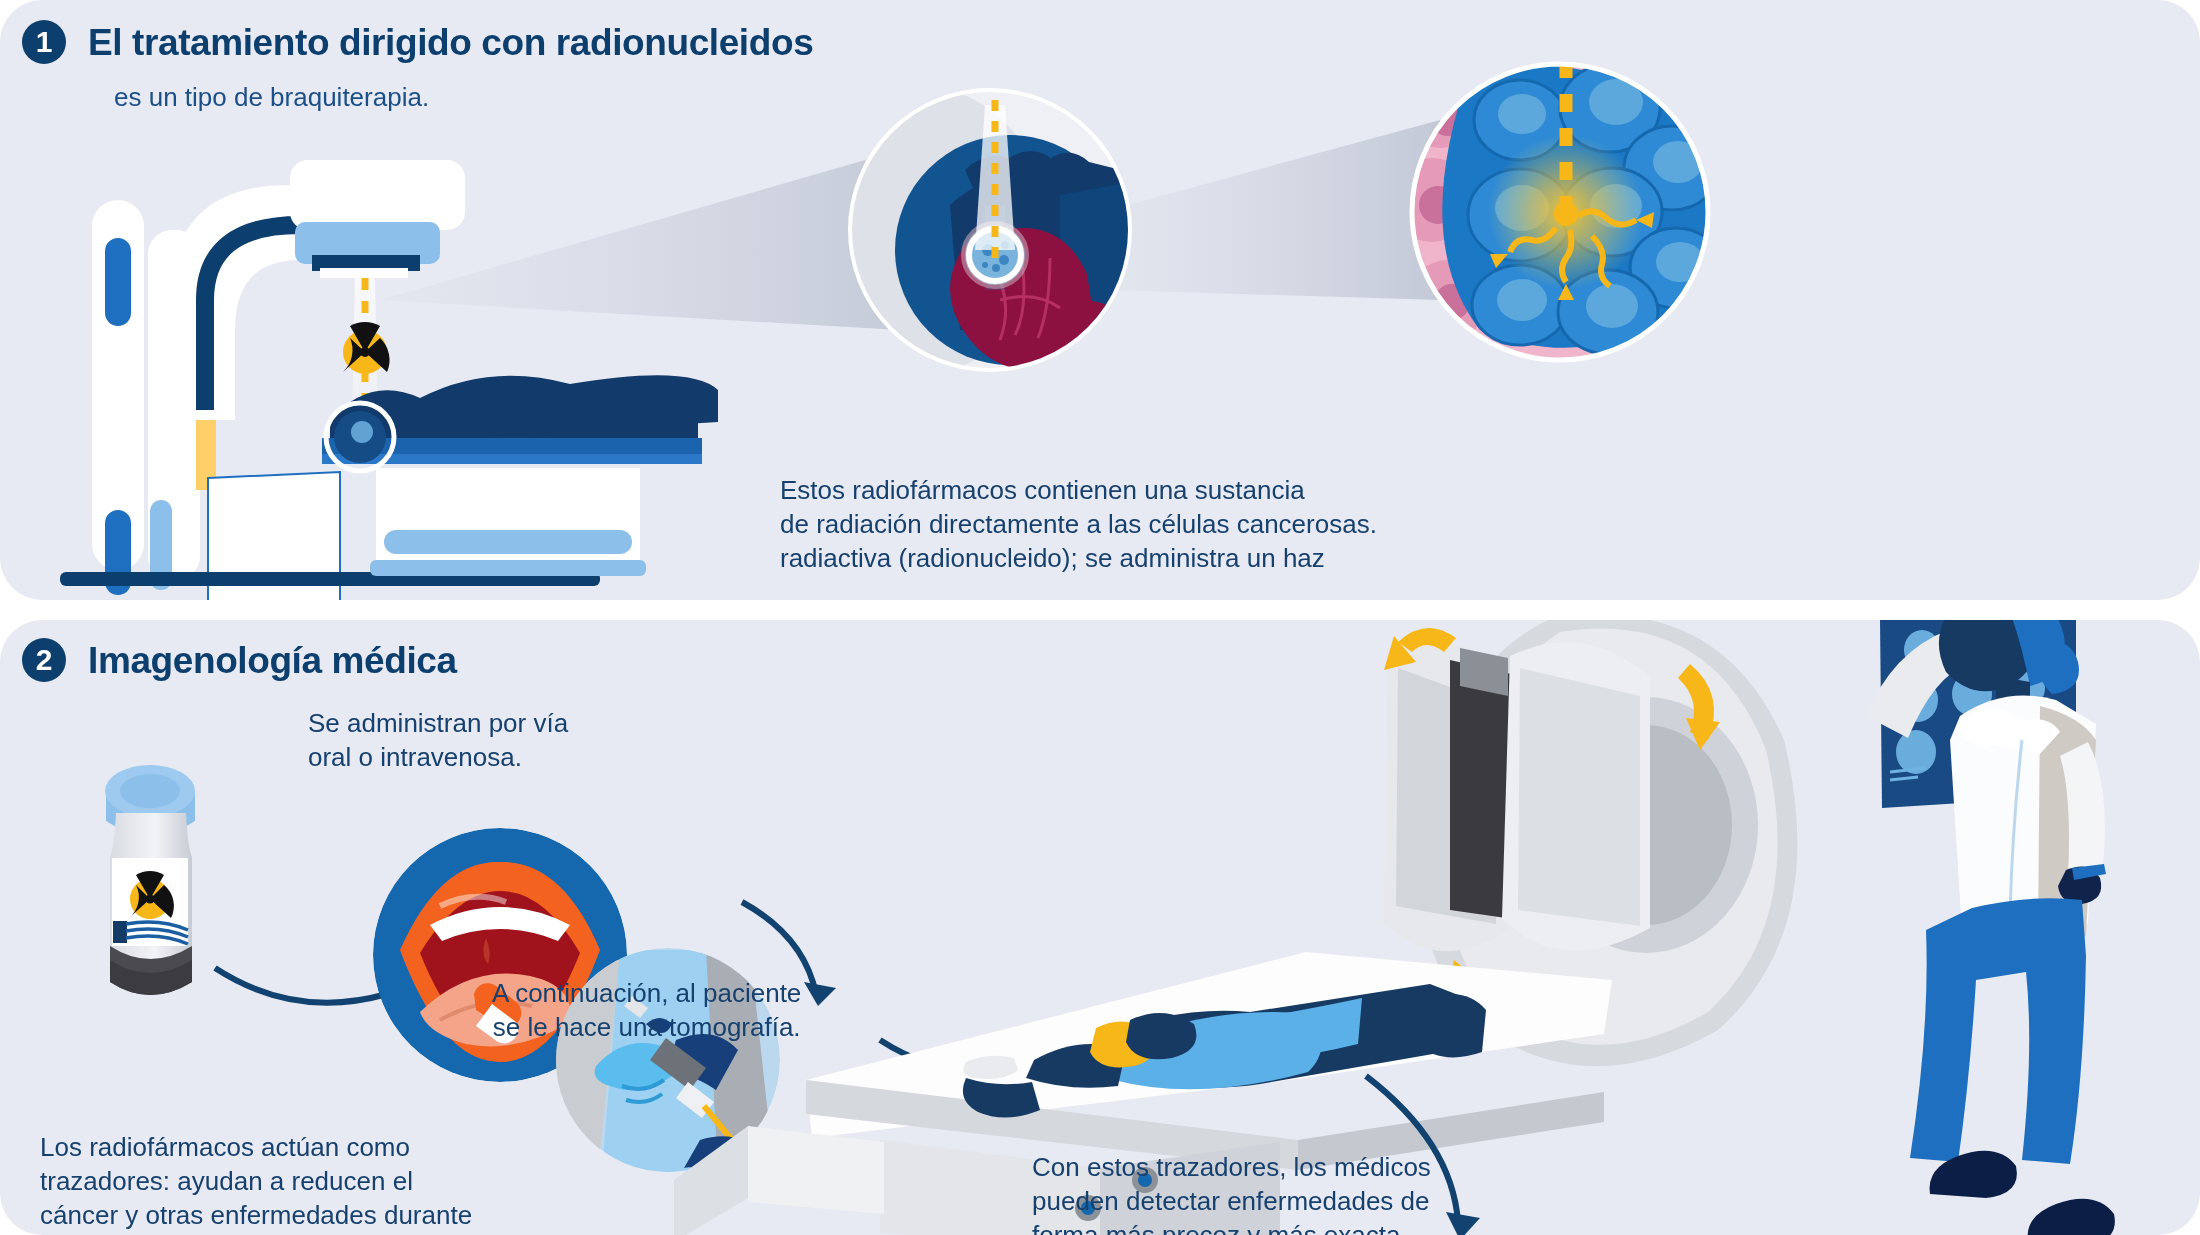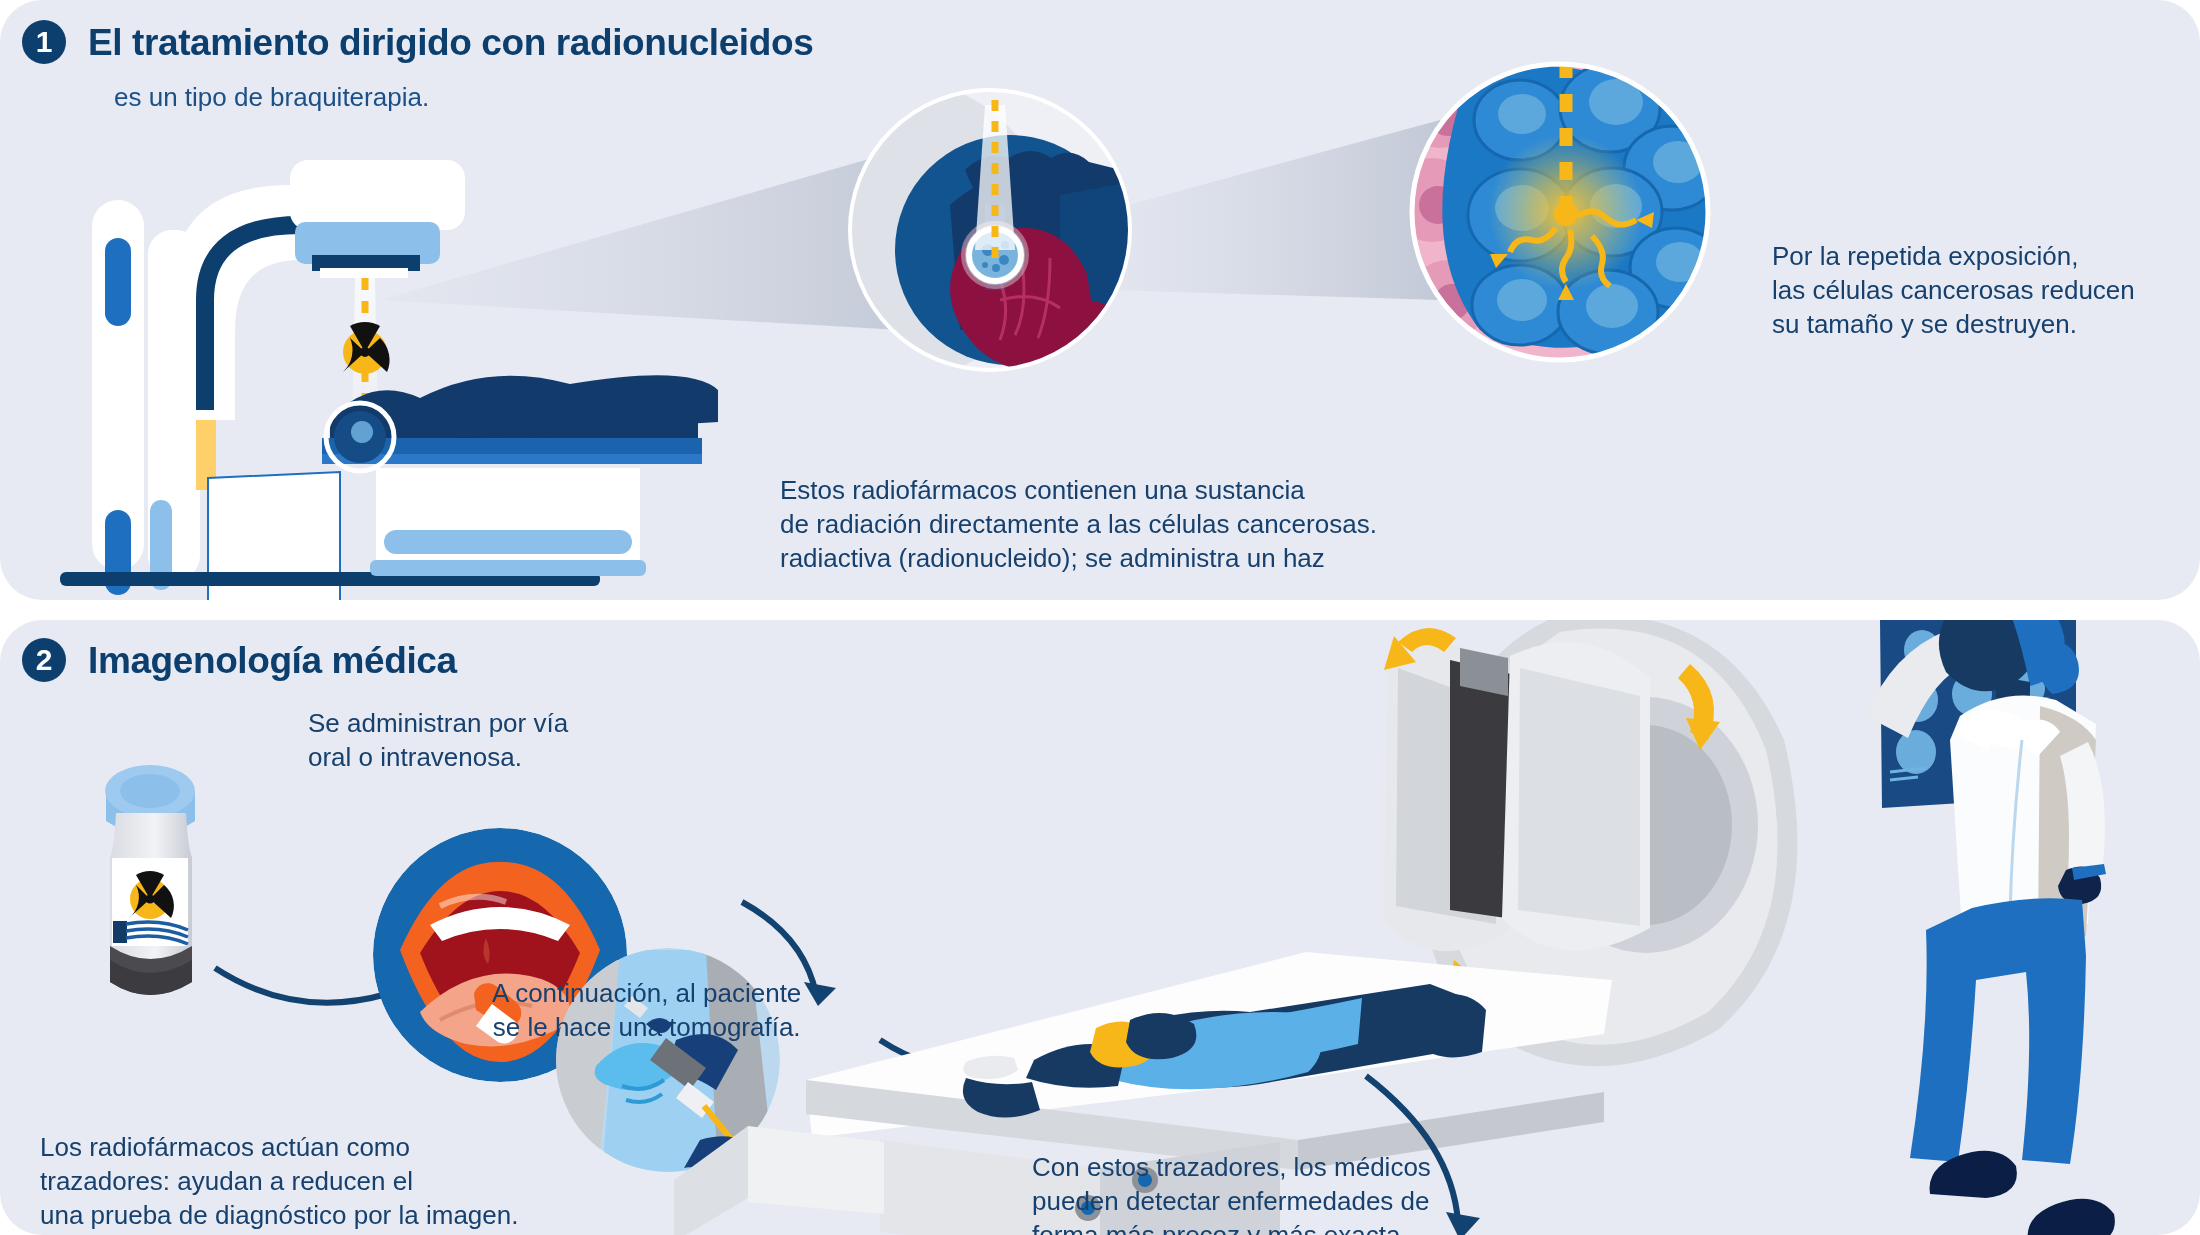--- a/index.html
+++ b/index.html
@@ -179,25 +179,20 @@
     <div class="badge" style="left:22px;top:20px;">1</div>
     <div class="head-title" style="left:88px;top:22px;">El tratamiento dirigido con radionucleidos</div>
     <div class="sub-title" style="left:90px;top:82px;margin-left:24px;">es un tipo de braquiterapia.</div>
 
     <div class="body-text" style="left:780px;top:473px;">
       <div>Estos radiofármacos contienen una sustancia</div>
       <div>de radiación directamente a las células cancerosas.</div>
       <div>radiactiva (radionucleido); se administra un haz</div>
     </div>
 
-    <div class="body-text" style="left:1772px;top:239px;">
-      <div>Por la repetida exposición,</div>
-      <div>las células cancerosas reducen</div>
-      <div>su tamaño y se destruyen.</div>
-    </div>
   </div>
 
   <div class="panel" id="panel-2">
 
     <svg width="2200" height="615" viewBox="0 0 2200 615" class="noclick">
       <defs>
         <clipPath id="clipMouth">
             <circle cx="500" cy="335" r="127"></circle>
           </clipPath>
         <clipPath id="clipInj">
@@ -392,20 +387,21 @@
     </div>
 
     <div class="body-text" style="left:492px;top:356px;text-align:center;">
       <div>A continuación, al paciente</div>
       <div>se le hace una tomografía.</div>
     </div>
 
     <div class="body-text" style="left:40px;top:510px;">
       <div>Los radiofármacos actúan como</div>
       <div>trazadores: ayudan a reducen el</div>
+      <div>cáncer y otras enfermedades durante</div>
       <div>una prueba de diagnóstico por la imagen.</div>
     </div>
 
     <div class="body-text" style="left:1032px;top:530px;">
       <div>Con estos trazadores, los médicos</div>
       <div>pueden detectar enfermedades de</div>
       <div>forma más precoz y más exacta.</div>
     </div>
   </div>
 

